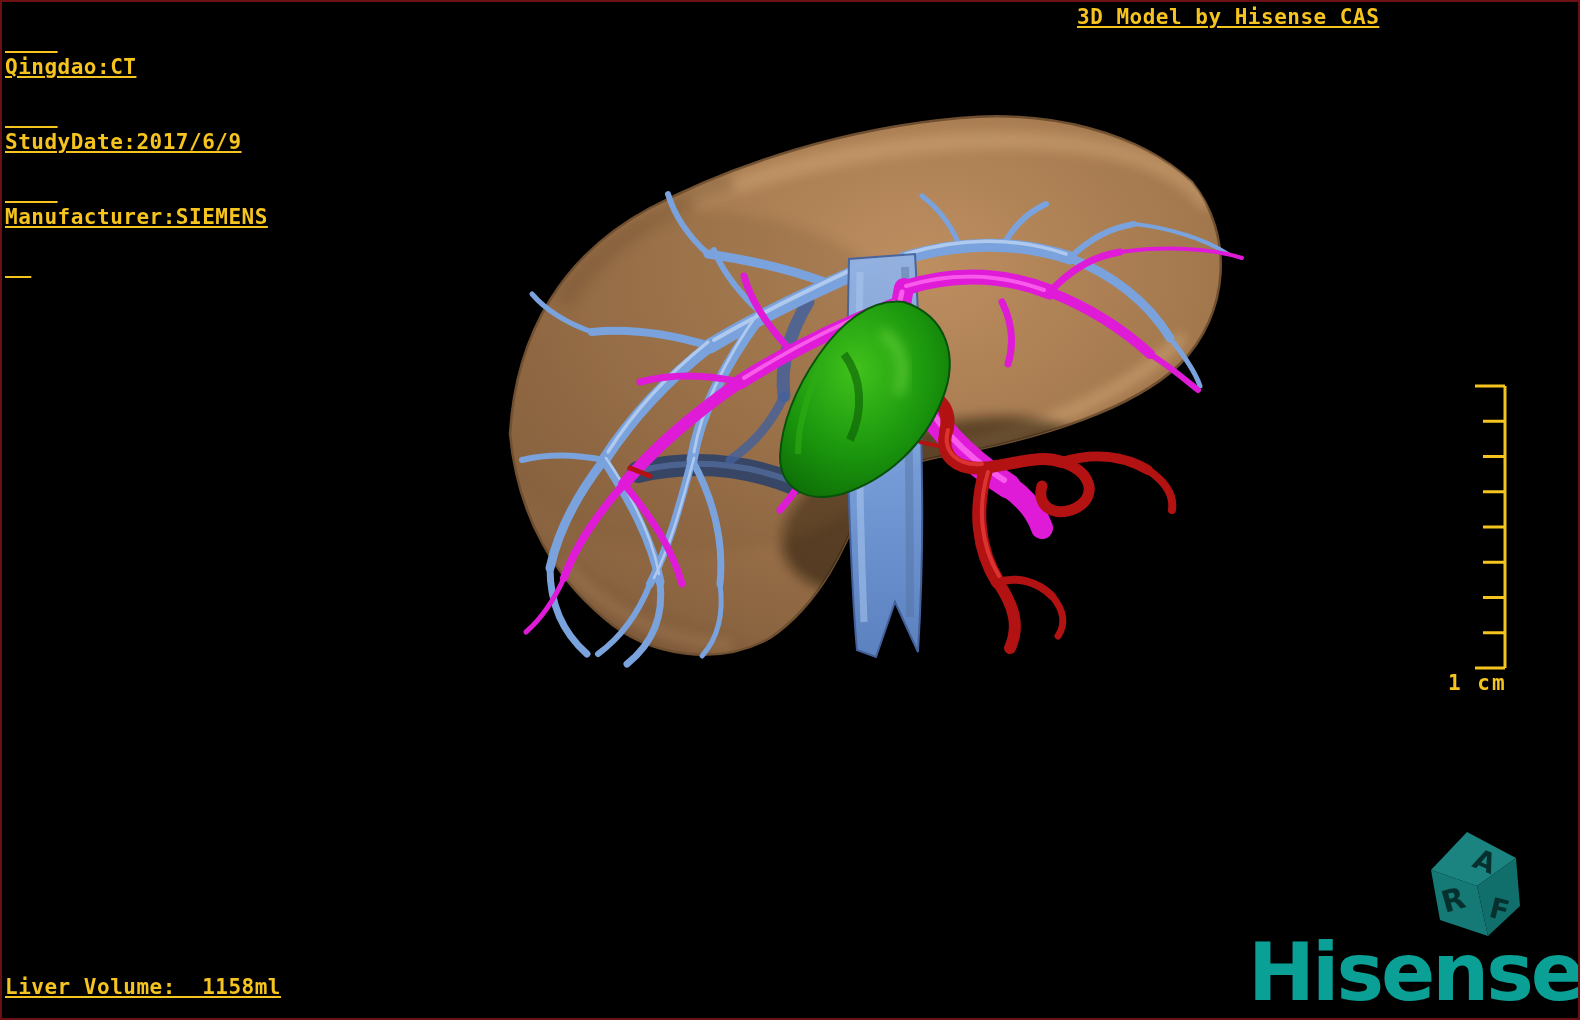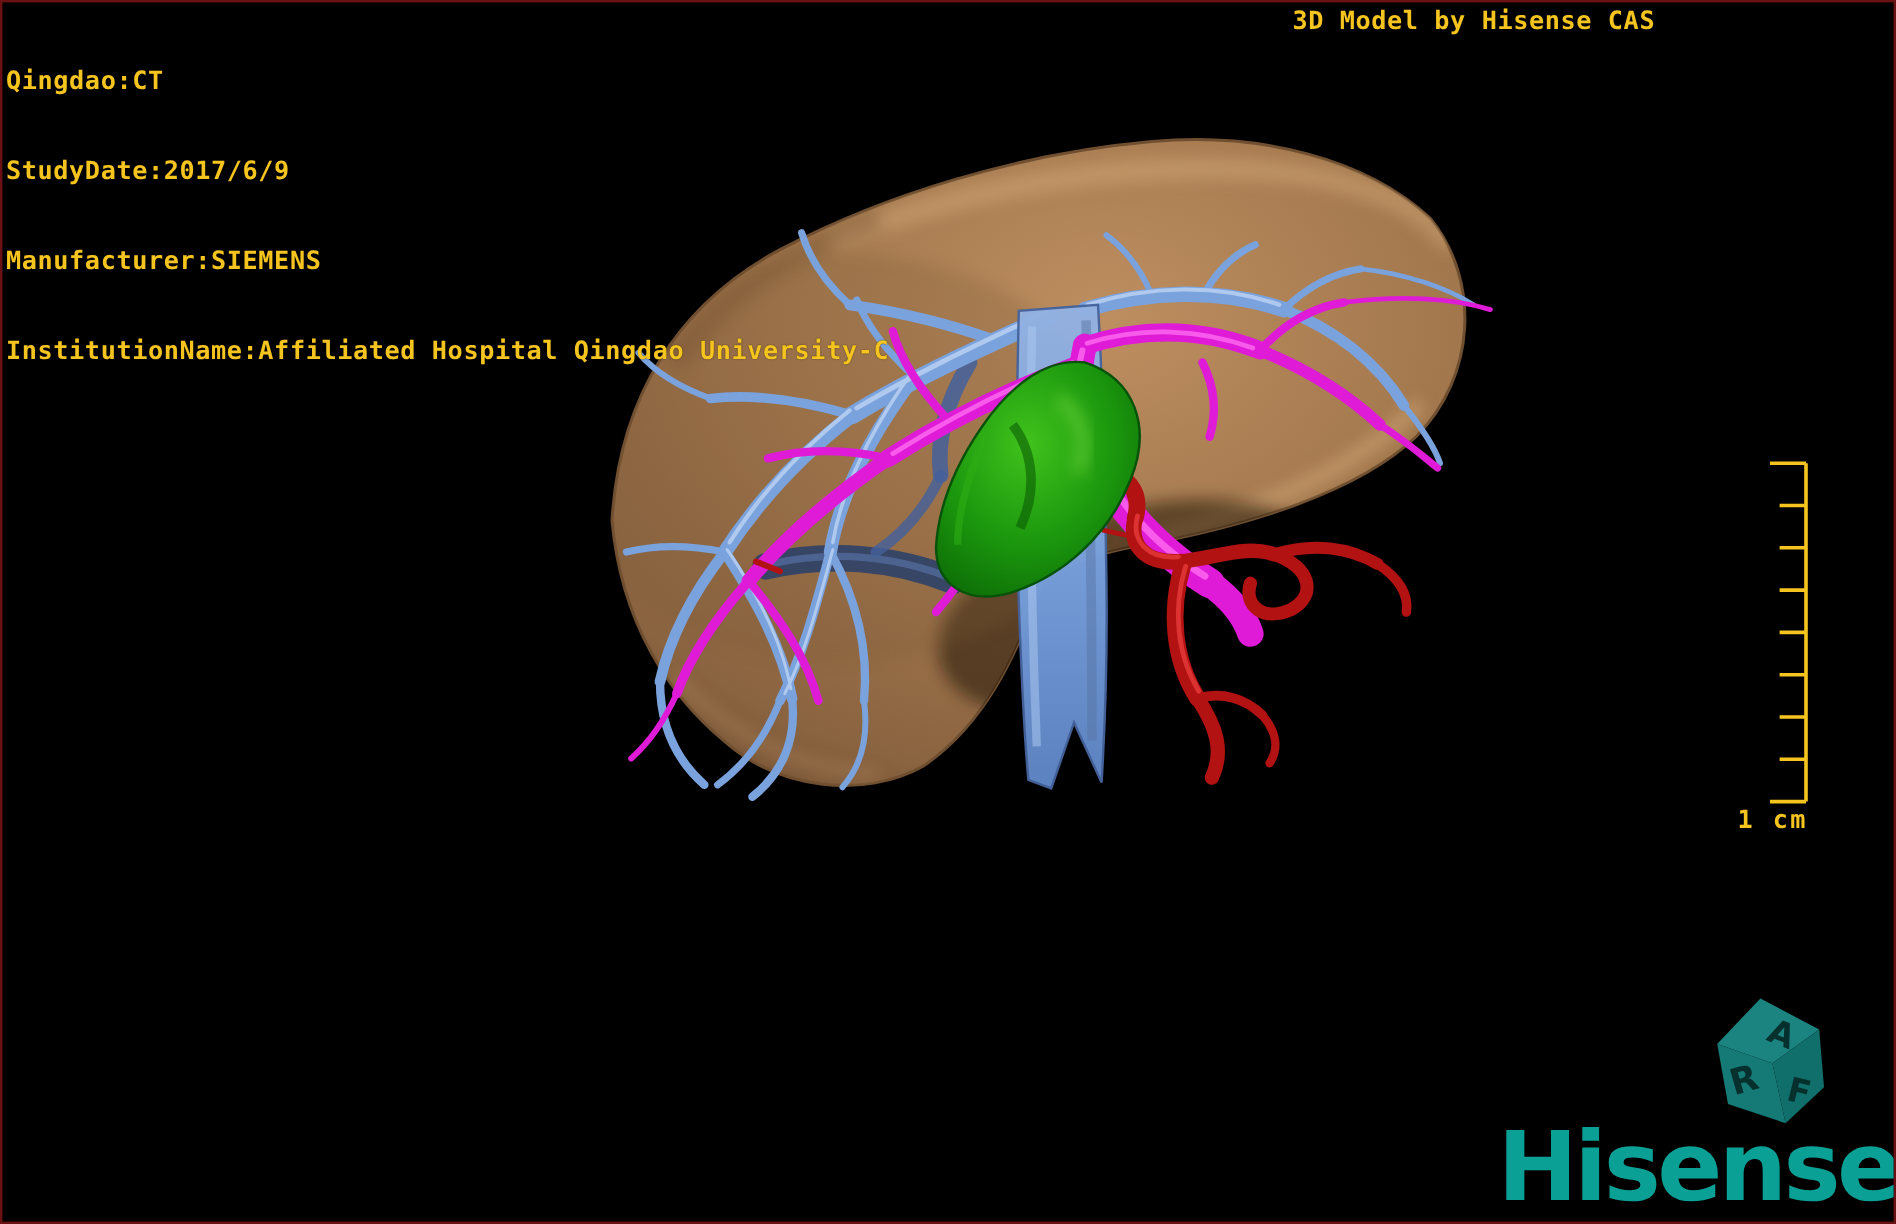--- a/index.html
+++ b/index.html
@@ -15,20 +15,21 @@
   #scene{position:absolute;left:0;top:0;}
   .hud{
     position:absolute;
     color:#f6c41e;
     font-size:21px;
     font-weight:bold;
     line-height:25px;
     letter-spacing:0.5px;
     white-space:pre;
     text-shadow:0 0 1px rgba(0,0,0,.8);
+    text-decoration:underline;
   }
   .hud-tl{left:3px;top:3px;}
   .hud-tr{left:1075px;top:3px;}
   .hud-bl{left:3px;top:973px;}
   .wordmark{
     position:absolute;
     left:1246px;
     top:924px;
     font-family:"DejaVu Sans",sans-serif;
     font-weight:bold;
@@ -199,25 +200,25 @@
       <path d="M 880,330 C 900,344 906,368 896,392" fill="none" stroke="#7fe24a" stroke-width="10" opacity="0.5" filter="url(#soft)"></path>
       <path d="M 842,352 C 860,376 862,408 848,438" fill="none" stroke="#0a5c05" stroke-width="8" opacity="0.6"></path>
       <path d="M 820,360 C 806,390 796,424 796,452" fill="none" stroke="#2fae14" stroke-width="6" opacity="0.6"></path>
     </g>
   </svg>
 
   <div class="hud hud-tl">
     <div>Qingdao:CT</div>
     <div>StudyDate:2017/6/9</div>
     <div>Manufacturer:SIEMENS</div>
-    <div>InstitutionName:Affiliated Hospital Qingdao University-C</div>
   </div>
 
   <div class="hud hud-tr">3D Model by Hisense CAS</div>
 
+  <div class="hud hud-bl">Liver Volume:  1158ml</div>
 
   <svg width="110" height="320" viewBox="0 0 110 320" style="position:absolute;left:1440px;top:378px;">
     <g stroke="#f6c41e" stroke-width="3">
       <line x1="63" y1="6" x2="63" y2="288"></line>
       <line x1="33" y1="6" x2="63" y2="6"></line>
       <line x1="41" y1="41.25" x2="63" y2="41.25"></line>
       <line x1="41" y1="76.5" x2="63" y2="76.5"></line>
       <line x1="41" y1="111.75" x2="63" y2="111.75"></line>
       <line x1="41" y1="147" x2="63" y2="147"></line>
       <line x1="41" y1="182.25" x2="63" y2="182.25"></line>

